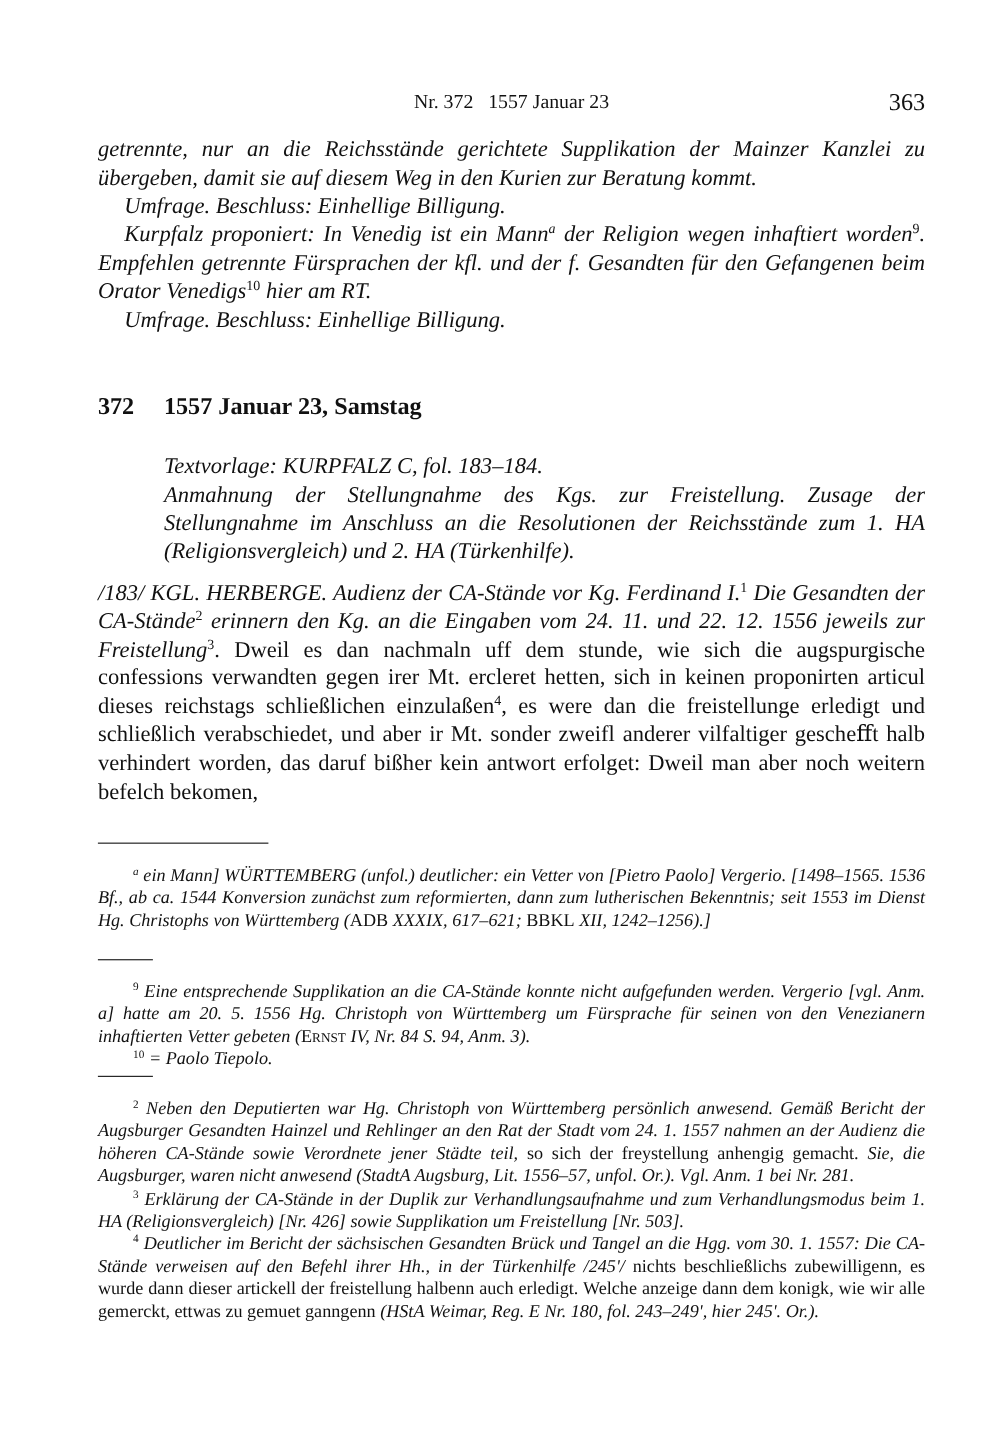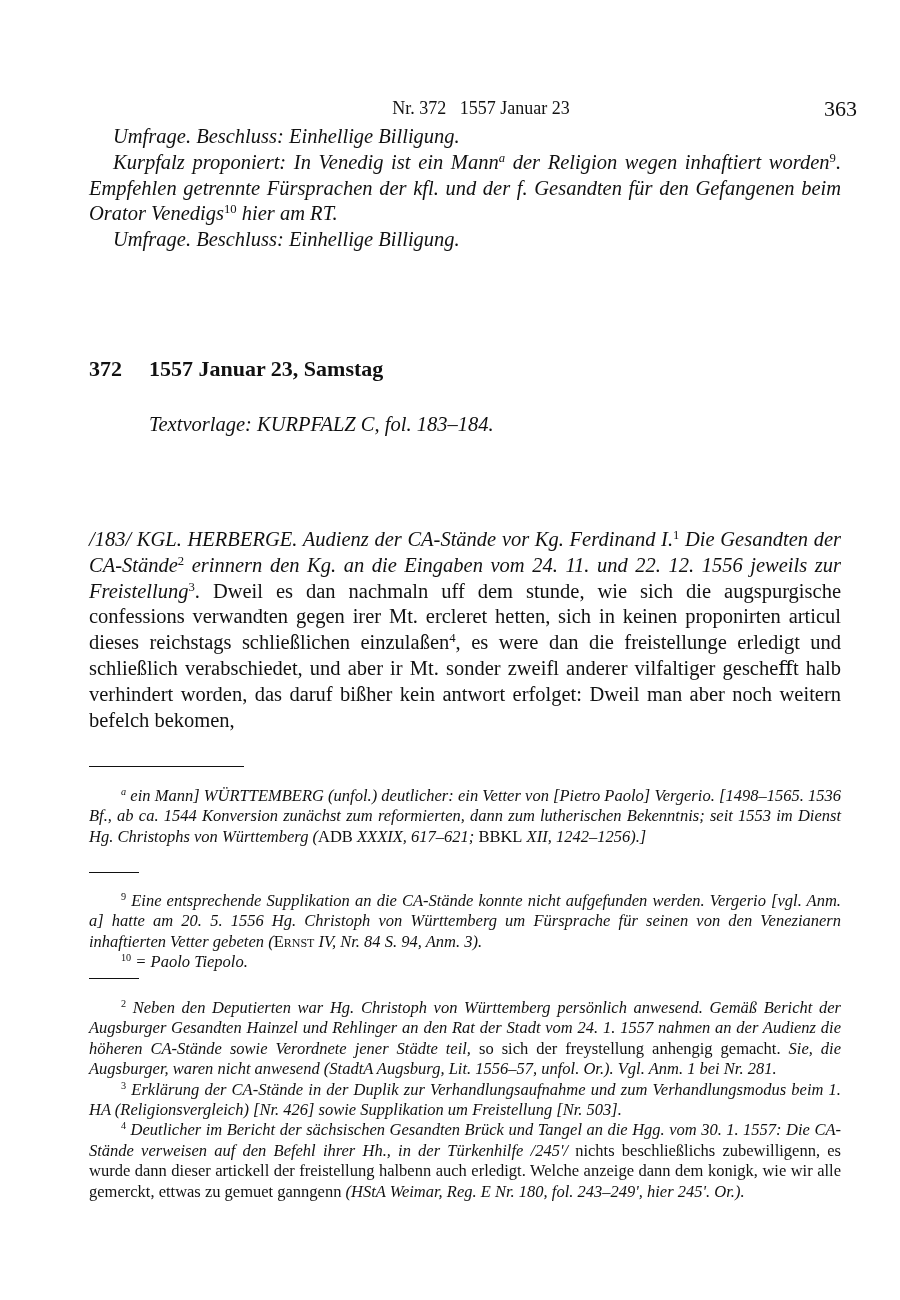--- a/index.html
+++ b/index.html
@@ -1,19 +1,19 @@
 <!DOCTYPE html>
 <html><head>
 <meta charset="utf-8">
 <style>
   html, body { margin: 0; padding: 0; background: #ffffff; }
   body { width: 900px; height: 1300px; position: relative; overflow: hidden;
          font-family: "Liberation Serif", "DejaVu Serif", serif; color: #111; }
   .page { position: absolute; left: 89px; top: 0; width: 752px; }
-  .running-head { position: absolute; top: 80px; left: 16px; width: 752px; height: 26px; margin-top: 16px; }
+  .running-head { position: absolute; top: 80px; left: 0; width: 752px; height: 26px; }
   .rh-center { position: absolute; left: 0; width: 752px; text-align: center; font-size: 18px; top: 2px; }
   .rh-page { position: absolute; right: 0; top: 0; font-size: 22px; }
   .i { font-style: italic; }
   .sc { font-variant: small-caps; font-style: normal; }
   .up { font-style: normal; }
   sup { font-size: 0.62em; vertical-align: 0.55em; line-height: 0; }
   .body-text { position: absolute; left: 0; width: 752px; font-size: 20.5px; line-height: 25.8px; text-align: justify; }
   .block1 { top: 124px; }
   .block1 p { margin: 0; }
   .block1 .ind { text-indent: 24px; }
@@ -34,31 +34,33 @@
 <body>
 
 <div class="page">
 
   <div class="running-head">
     <div class="rh-center" style="white-space:pre;">Nr. 372   1557 Januar 23</div>
     <div class="rh-page">363</div>
   </div>
 
   <div class="body-text block1 i">
+    <p>getrennte, nur an die Reichsstände gerichtete Supplikation der Mainzer Kanzlei zu übergeben, damit sie auf diesem Weg in den Kurien zur Beratung kommt.</p>
     <p class="ind">Umfrage. Beschluss: Einhellige Billigung.</p>
     <p class="ind"><span>Kurpfalz proponiert: In Venedig ist ein Mann</span><sup>a</sup><span> der Religion wegen inhaftiert worden</span><sup class="up">9</sup><span>. Empfehlen getrennte Fürsprachen der kfl. und der f. Gesandten für den Gefangenen beim Orator Venedigs</span><sup class="up">10</sup><span> hier am RT.</span></p>
     <p class="ind">Umfrage. Beschluss: Einhellige Billigung.</p>
   </div>
 
   <div class="doc-heading">
     <span class="num">372</span><span>1557 Januar 23, Samstag</span>
   </div>
 
   <div class="abstract">
     <p>Textvorlage: KURPFALZ C, fol. 183–184.</p>
+    <p>Anmahnung der Stellungnahme des Kgs. zur Freistellung. Zusage der Stellungnahme im Anschluss an die Resolutionen der Reichsstände zum 1. HA (Religionsvergleich) und 2. HA (Türkenhilfe).</p>
   </div>
 
   <div class="body-text block2">
     <p><span class="i">/183/</span><span class="i"> KGL. HERBERGE. Audienz der CA-Stände vor Kg. Ferdinand I.</span><sup>1</sup><span class="i"> Die Gesandten der CA-Stände</span><sup>2</sup><span class="i"> erinnern den Kg. an die Eingaben vom 24. 11. und 22. 12. 1556 jeweils zur Freistellung</span><sup>3</sup><span>. Dweil es dan nachmaln uff dem stunde, wie sich die augspurgische confessions verwandten gegen irer Mt. ercleret hetten, sich in keinen proponirten articul dieses reichstags schließlichen einzulaßen</span><sup>4</sup><span>, es were dan die freistellunge erledigt und schließlich verabschiedet, und aber ir Mt. sonder zweifl anderer vilfaltiger gescheﬀt halb verhindert worden, das daruf bißher kein antwort erfolget: Dweil man aber noch weitern befelch bekomen,</span></p>
   </div>
 
   <div class="fn-rule" style="top:766px;width:155px;"></div>
   <div class="footnotes fnA i">
     <p><sup>a</sup><span> ein Mann] WÜRTTEMBERG (unfol.) deutlicher: ein Vetter von [Pietro Paolo] Vergerio. [1498–1565. 1536 Bf., ab ca. 1544 Konversion zunächst zum reformierten, dann zum lutherischen Bekenntnis; seit 1553 im Dienst Hg. Christophs von Württemberg (</span><span class="up">ADB</span><span> XXXIX, 617–621; </span><span class="up">BBKL</span><span> XII, 1242–1256).]</span></p>
   </div>

